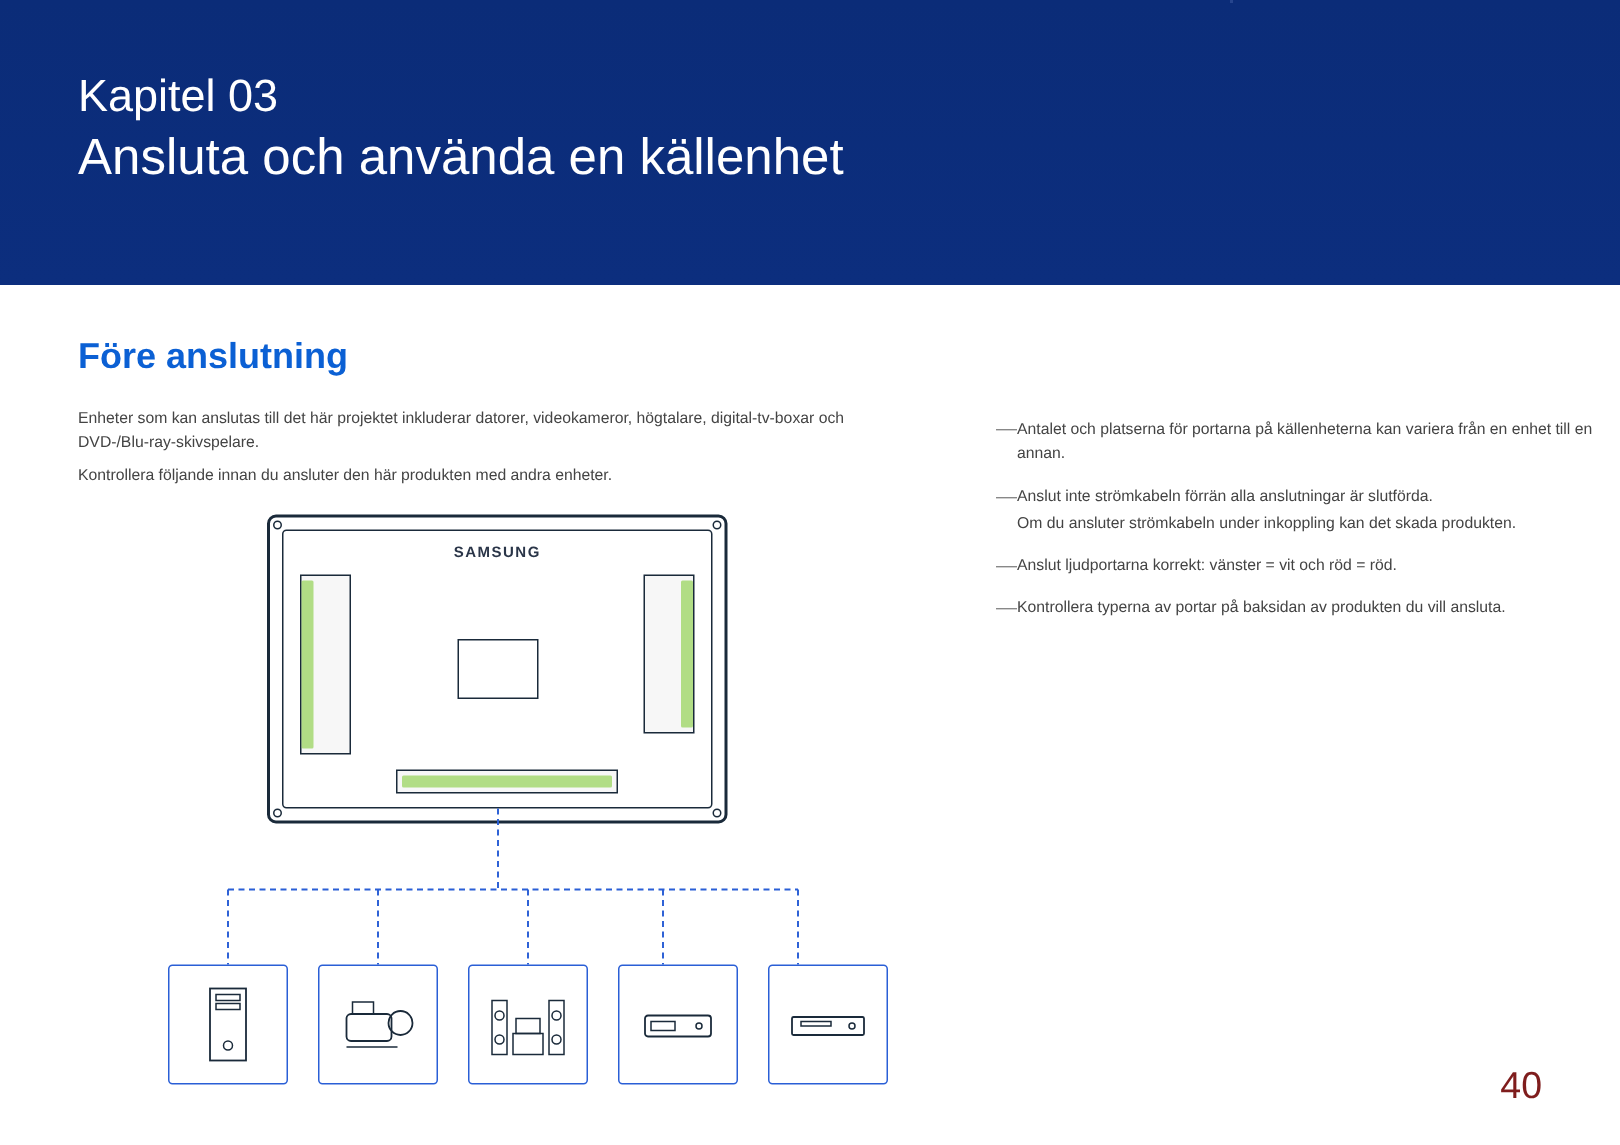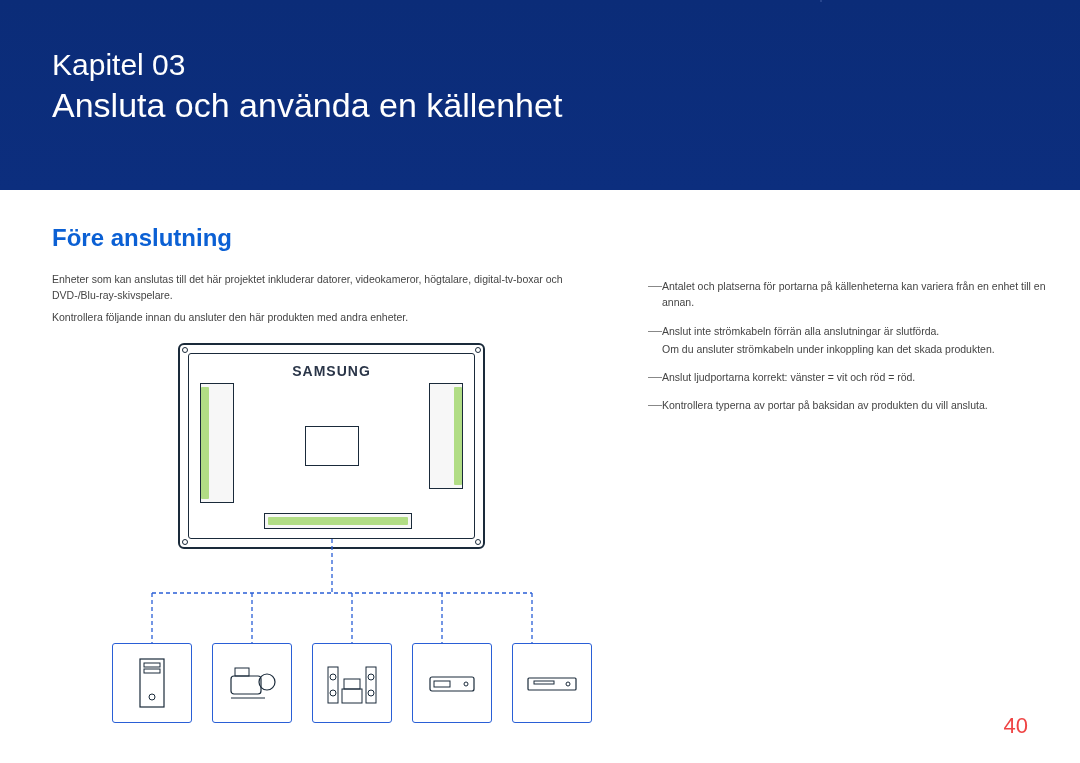--- a/index.html
+++ b/index.html
@@ -37,21 +37,21 @@
   }
   .chapter-title {
     color: #fff;
     font-size: 34px;
     font-weight: 400;
     margin-top: 4px;
   }
   .content {
     padding: 34px 52px 0 52px;
     display: flex;
-    gap: 36px;
+    gap: 52px;
   }
   .col-left { flex: 1 1 560px; }
   .col-right { flex: 0 0 400px; }
   .h2 {
     color: #0b60d4;
     font-size: 24px;
     font-weight: 600;
     margin-bottom: 20px;
   }
   .h3 {
@@ -124,21 +124,21 @@
     border: 1px solid #1a2a3a;
     border-radius: 50%;
   }
   .brand {
     position: absolute;
     top: 20px;
     left: 50%;
     transform: translateX(-50%);
     font-family: Arial, sans-serif;
     font-weight: 700;
-    font-size: 14px;
+    font-size: 10px;
     letter-spacing: 1px;
     color: #2a3548;
   }
   .port-panel {
     position: absolute;
     width: 34px;
     height: 66px;
     border: 1px solid #1a2a3a;
     background: #f7f7f7;
   }
@@ -172,22 +172,22 @@
     border-radius: 3px;
     display: flex;
     align-items: center;
     justify-content: center;
     background: #fff;
   }
   .page-num {
     position: absolute;
     right: 52px;
     bottom: 24px;
-    font-size: 22px;
-    color: #ef4444;
+    font-size: 25px;
+    color: #7f1d1d;
     font-weight: 400;
   }
 </style>
 </head>
 <body>
 
 <div class="banner">
   <div class="banner-pattern"></div>
   <div class="chapter-label">Kapitel 03</div>
   <div class="chapter-title">Ansluta och använda en källenhet</div>

